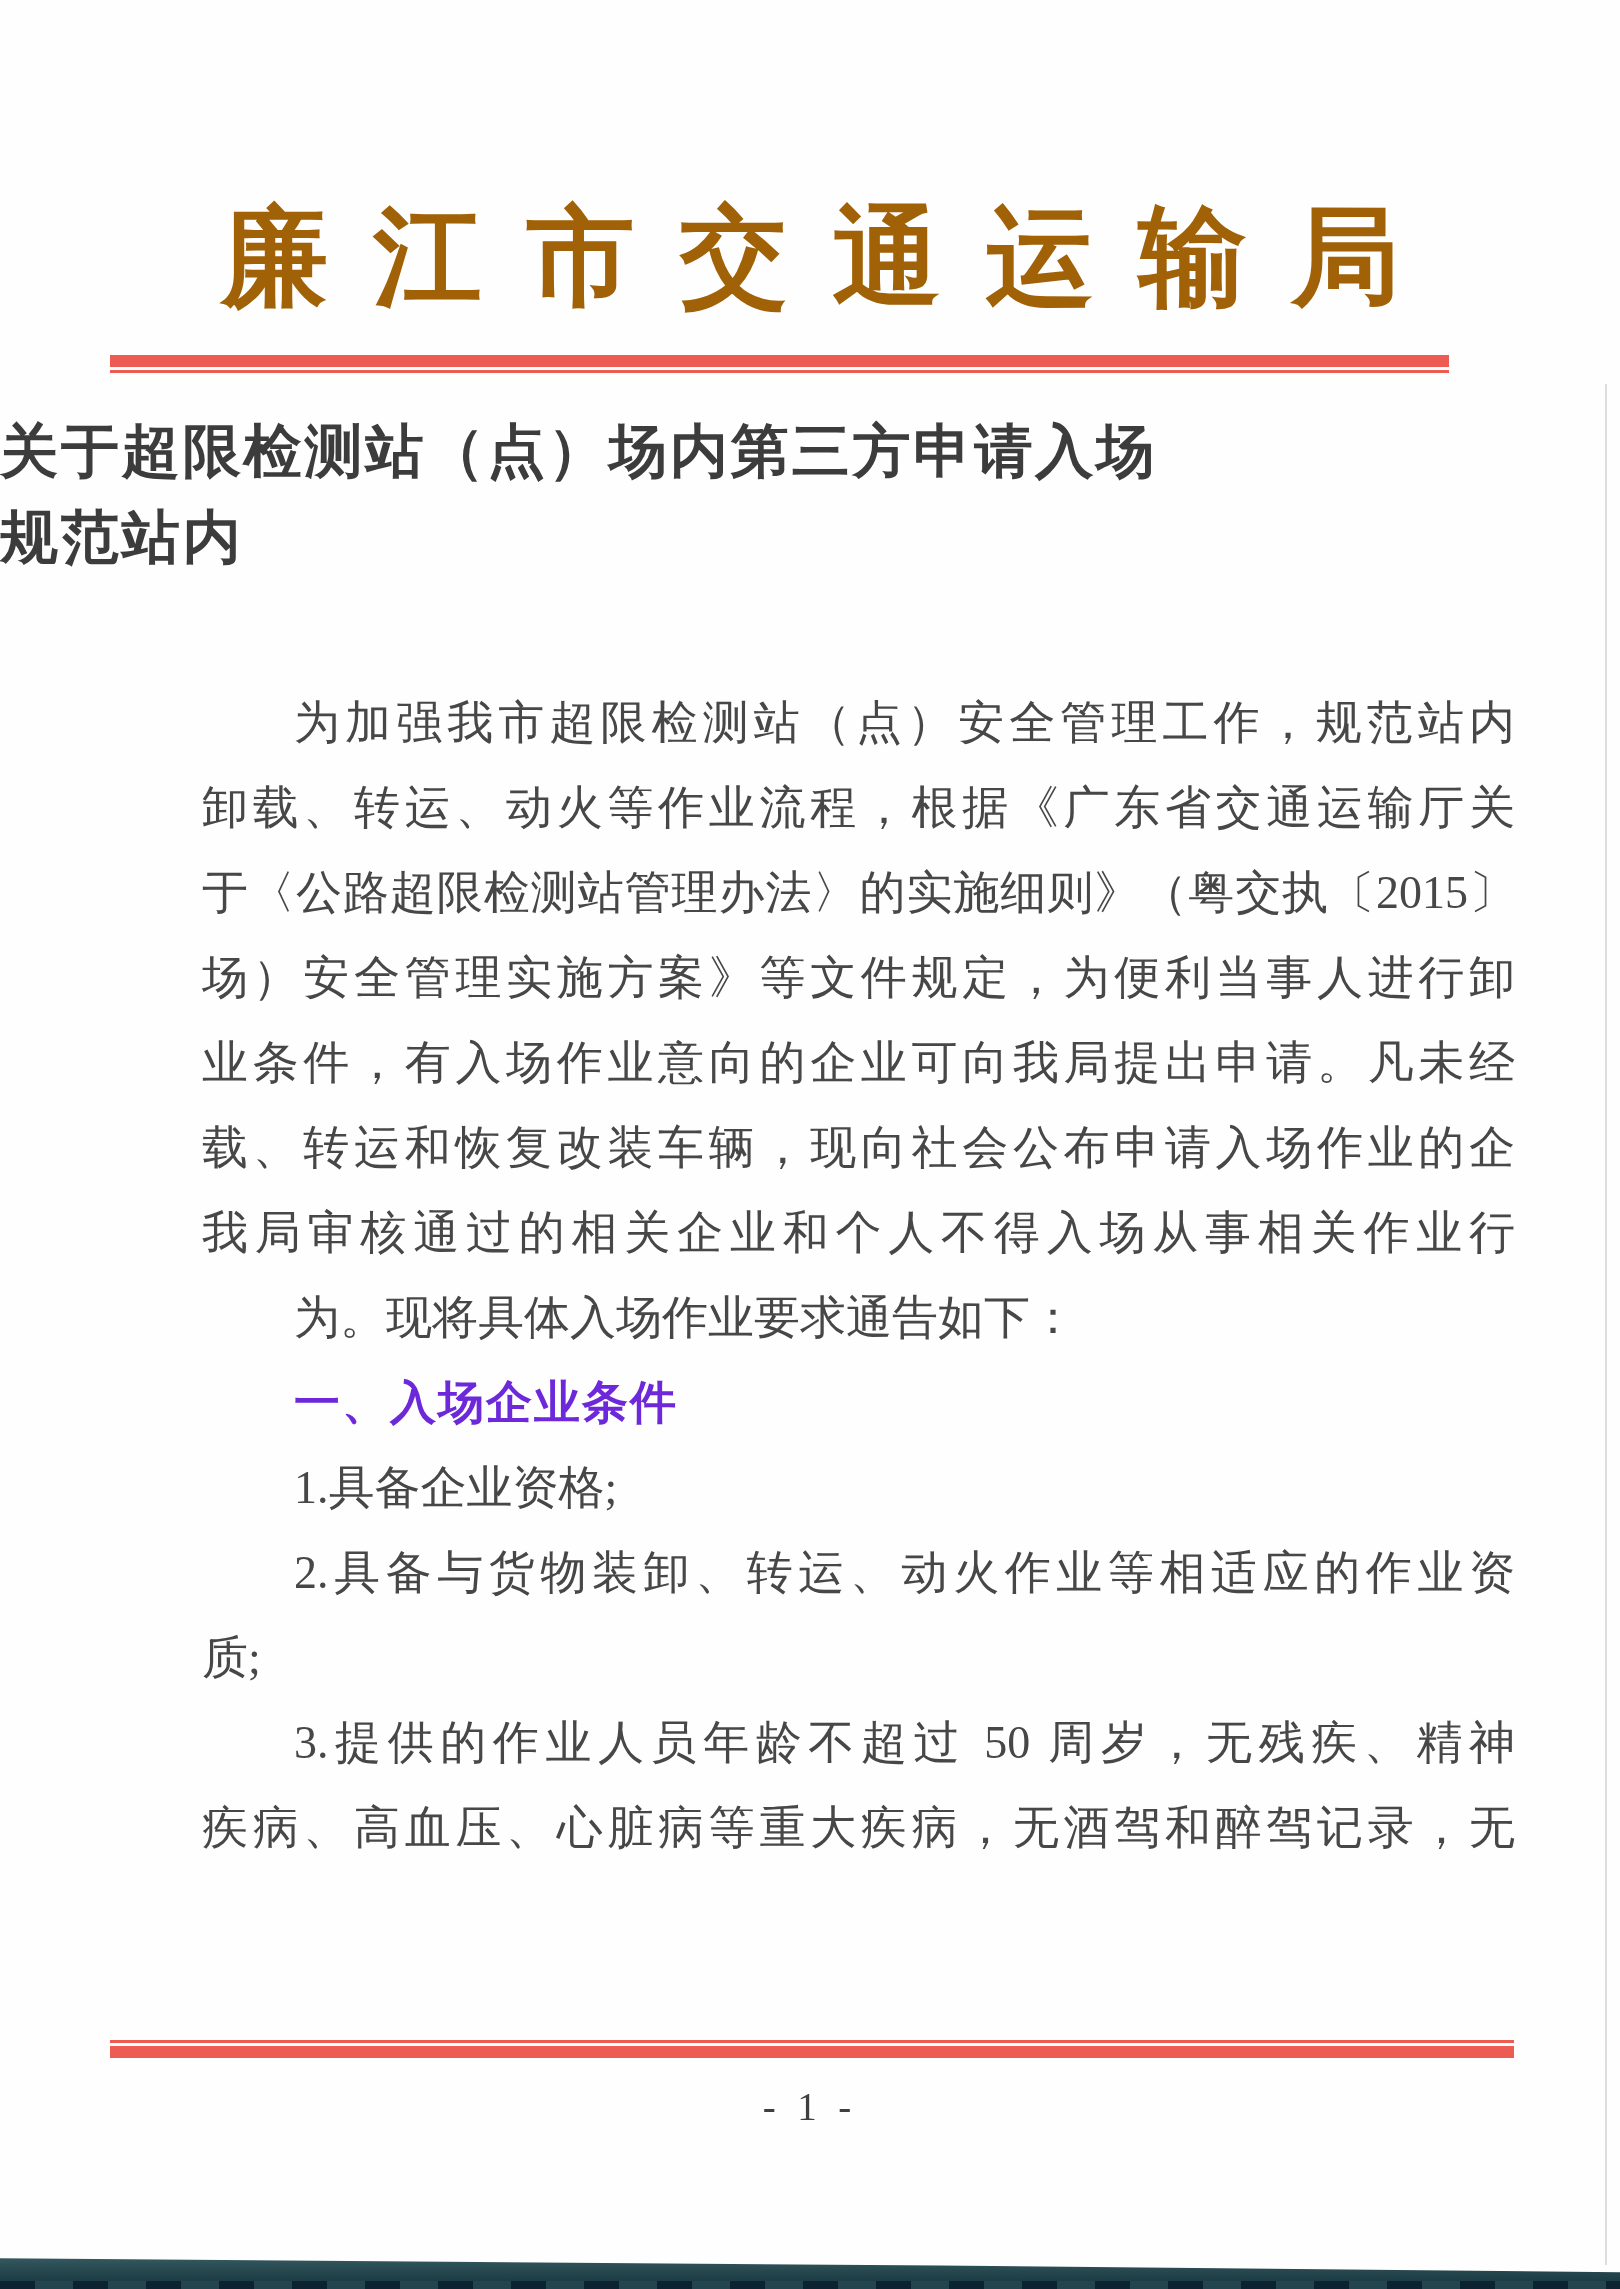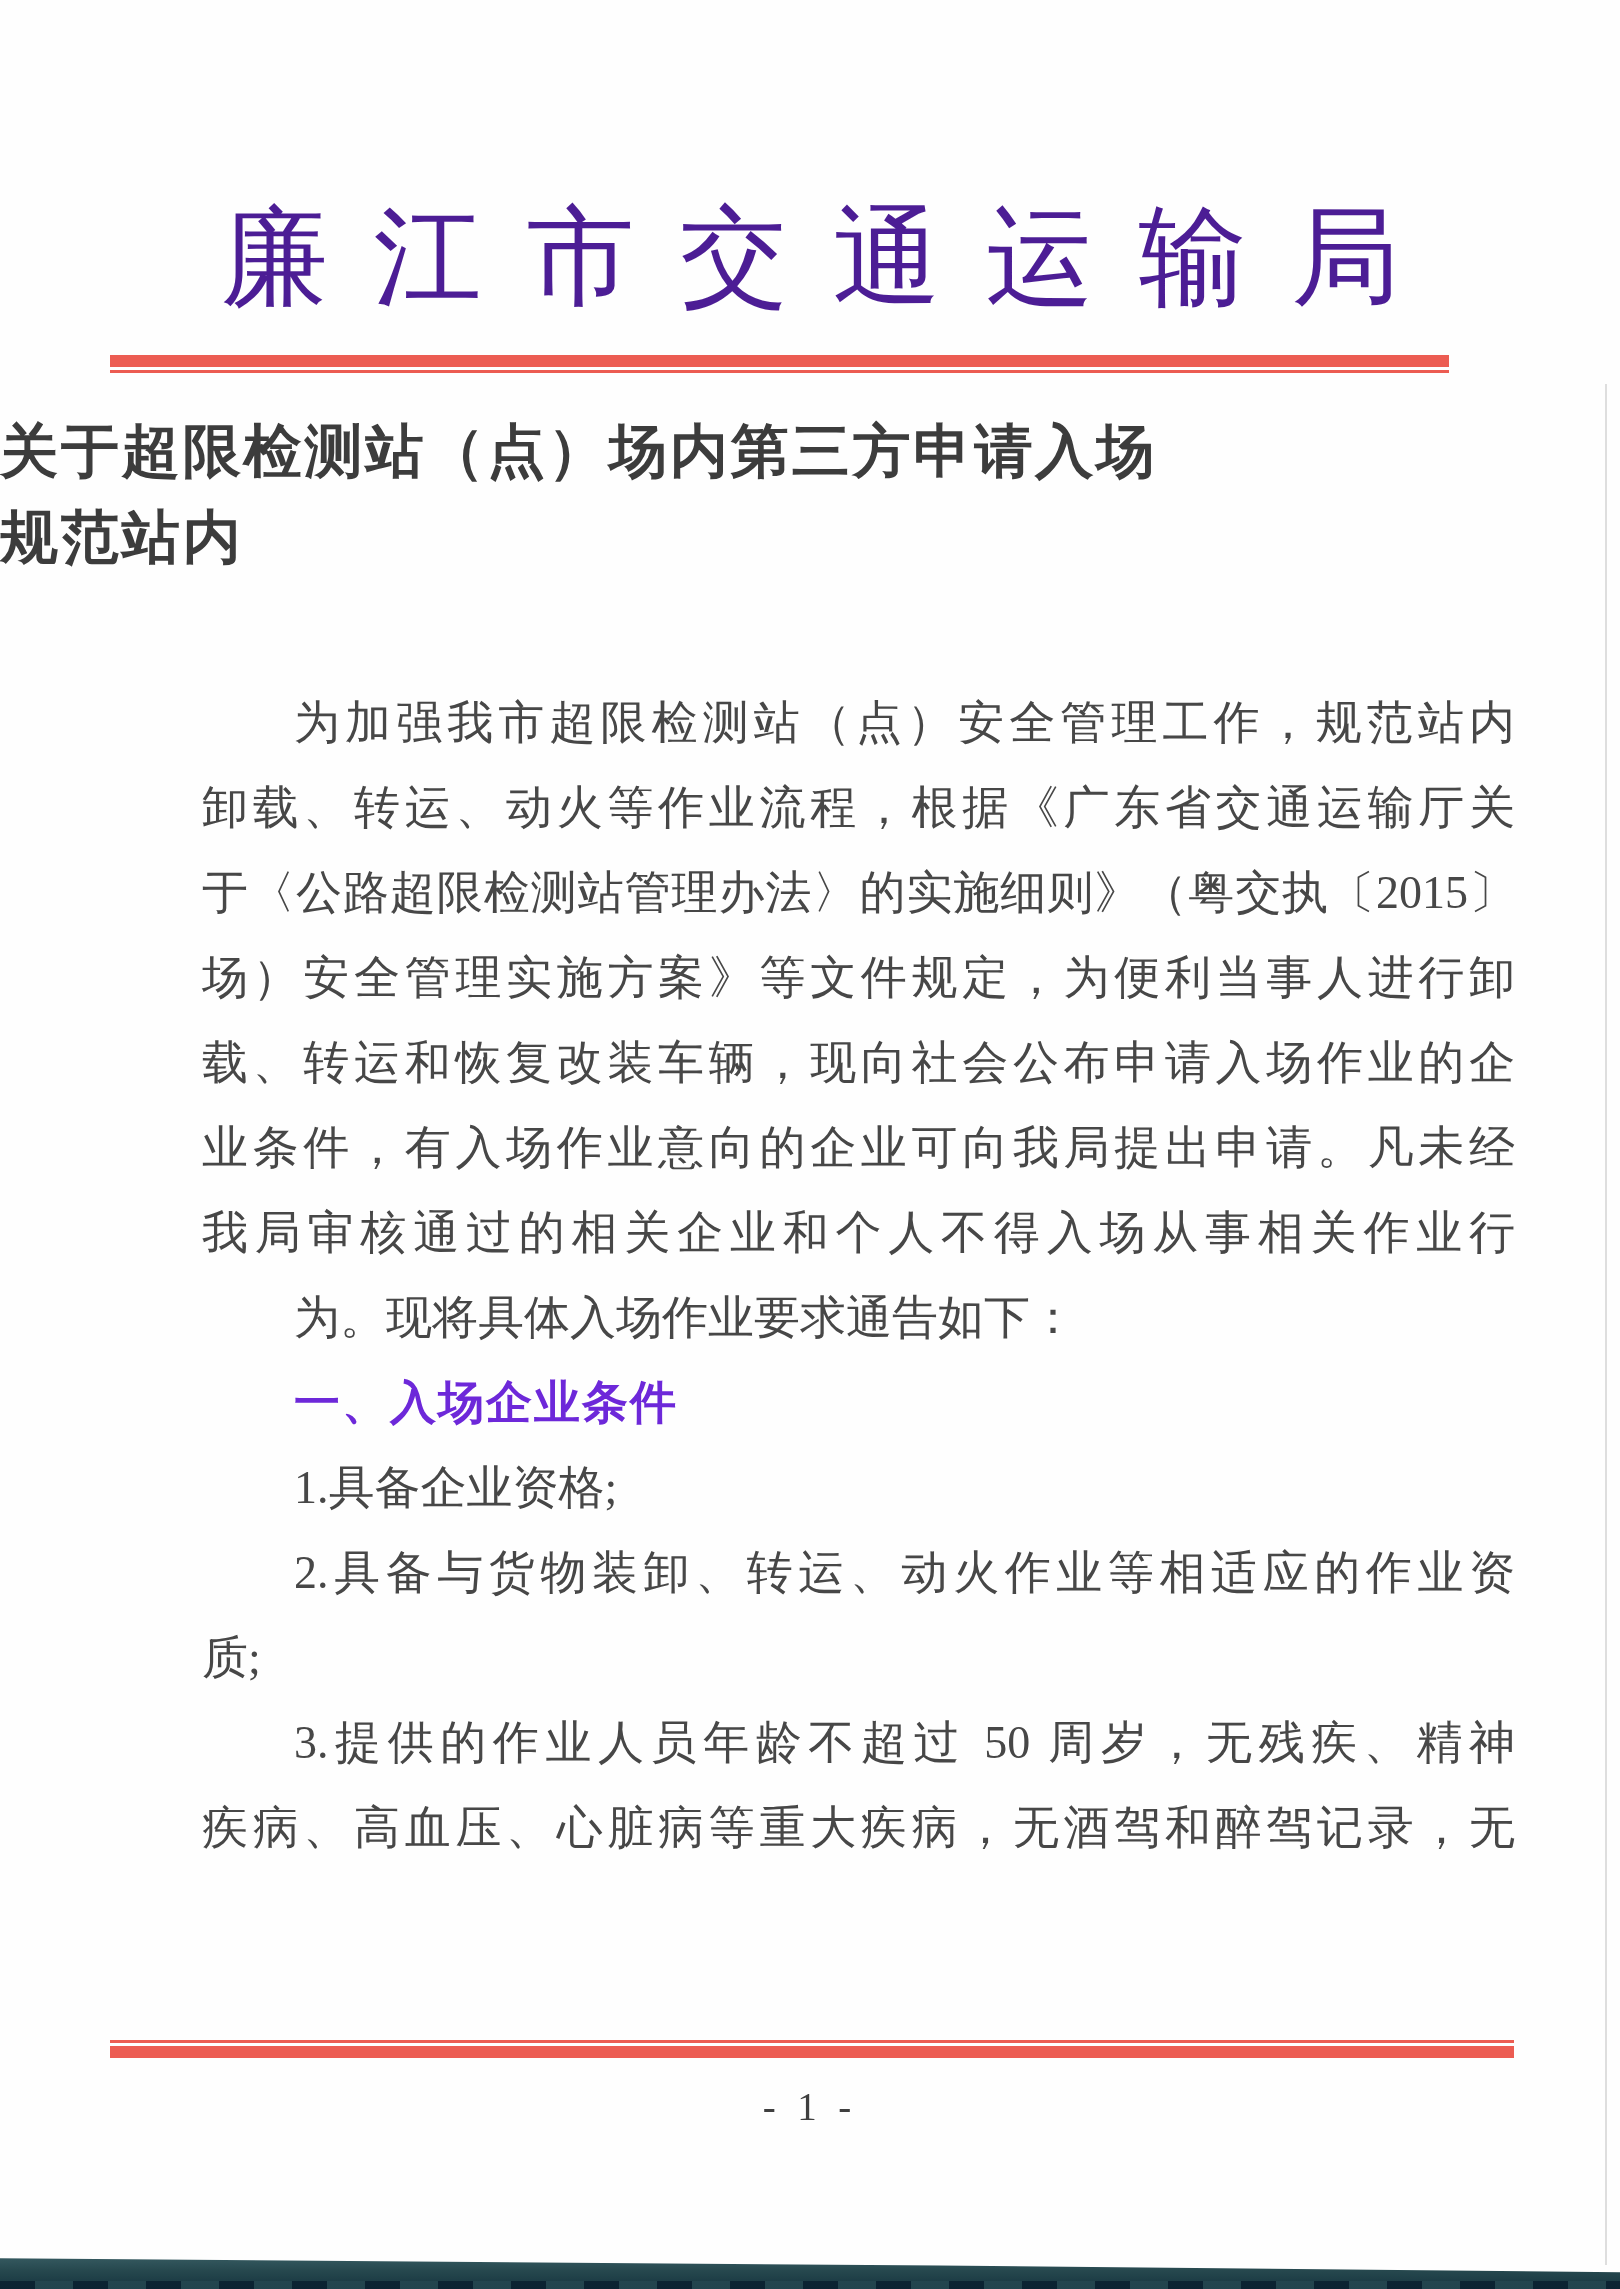--- a/index.html
+++ b/index.html
@@ -14,24 +14,24 @@
   }
 
   
   .agency-title {
     position: absolute;
     top: 184px;
     left: 0;
     width: 100%;
     text-align: center;
     font-family: "Liberation Serif", serif;
-    font-weight: normal;
+    font-weight: bold;
     font-size: 108px;
     line-height: 147px;
-    color: #4c1d95;
+    color: #a16207;
     letter-spacing: 45px;
     text-indent: 45px;
     white-space: nowrap;
   }
 
   
   .rule-top {
     position: absolute;
     left: 110px;
     top: 355px;
@@ -150,22 +150,22 @@
   <div class="doc-title">
     <div>关于超限检测站（点）场内第三方申请入场</div>
     <div>规范站内</div>
   </div>
 
   <div class="body-block">
     <div class="bline indent fill">为加强我市超限检测站（点）安全管理工作，规范站内</div>
     <div class="bline fill">卸载、转运、动火等作业流程，根据《广东省交通运输厅关</div>
     <div class="bline fill">于〈公路超限检测站管理办法〉的实施细则》（粤交执〔2015〕</div>
     <div class="bline fill">场）安全管理实施方案》等文件规定，为便利当事人进行卸</div>
+    <div class="bline fill">业条件，有入场作业意向的企业可向我局提出申请。凡未经</div>
     <div class="bline fill">载、转运和恢复改装车辆，现向社会公布申请入场作业的企</div>
-    <div class="bline fill">业条件，有入场作业意向的企业可向我局提出申请。凡未经</div>
     <div class="bline fill">我局审核通过的相关企业和个人不得入场从事相关作业行</div>
     <div class="bline indent">为。现将具体入场作业要求通告如下：</div>
 
     <div class="bline indent heading">一、入场企业条件</div>
 
     <div class="bline indent">1.具备企业资格;</div>
     <div class="bline indent fill">2.具备与货物装卸、转运、动火作业等相适应的作业资</div>
     <div class="bline">质;</div>
     <div class="bline indent fill">3.提供的作业人员年龄不超过 50 周岁，无残疾、精神</div>
     <div class="bline fill">疾病、高血压、心脏病等重大疾病，无酒驾和醉驾记录，无</div>

